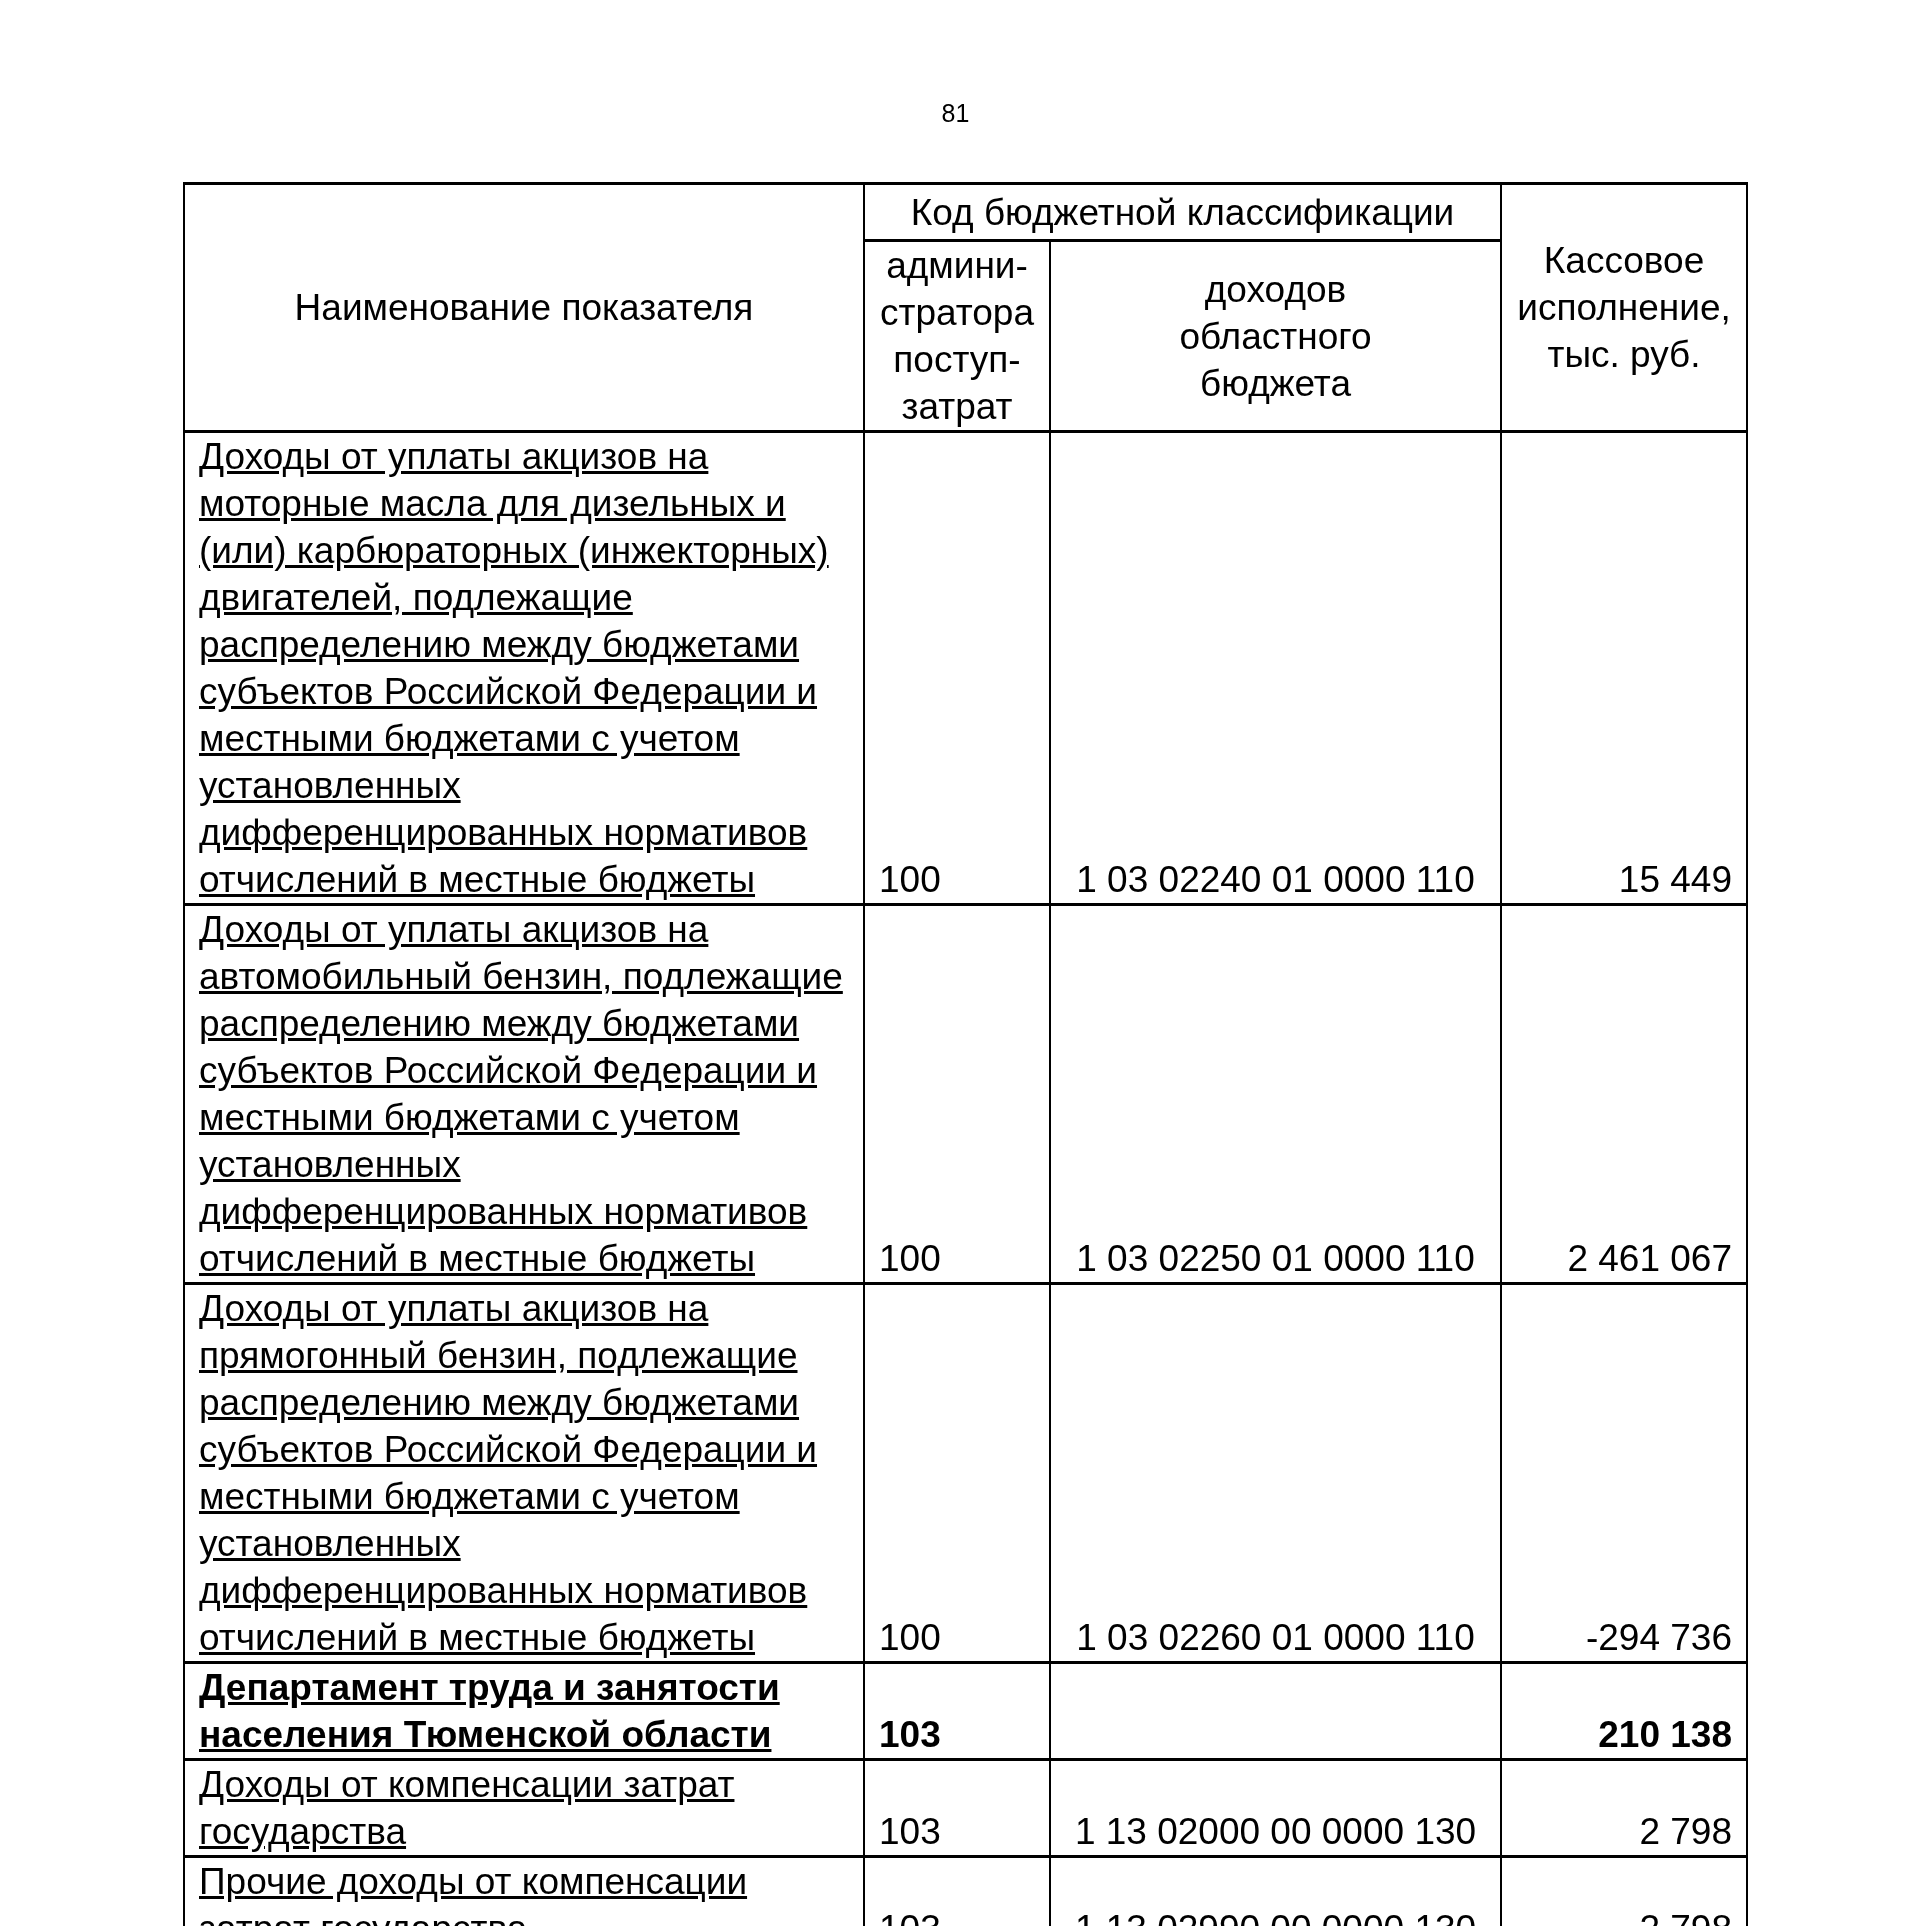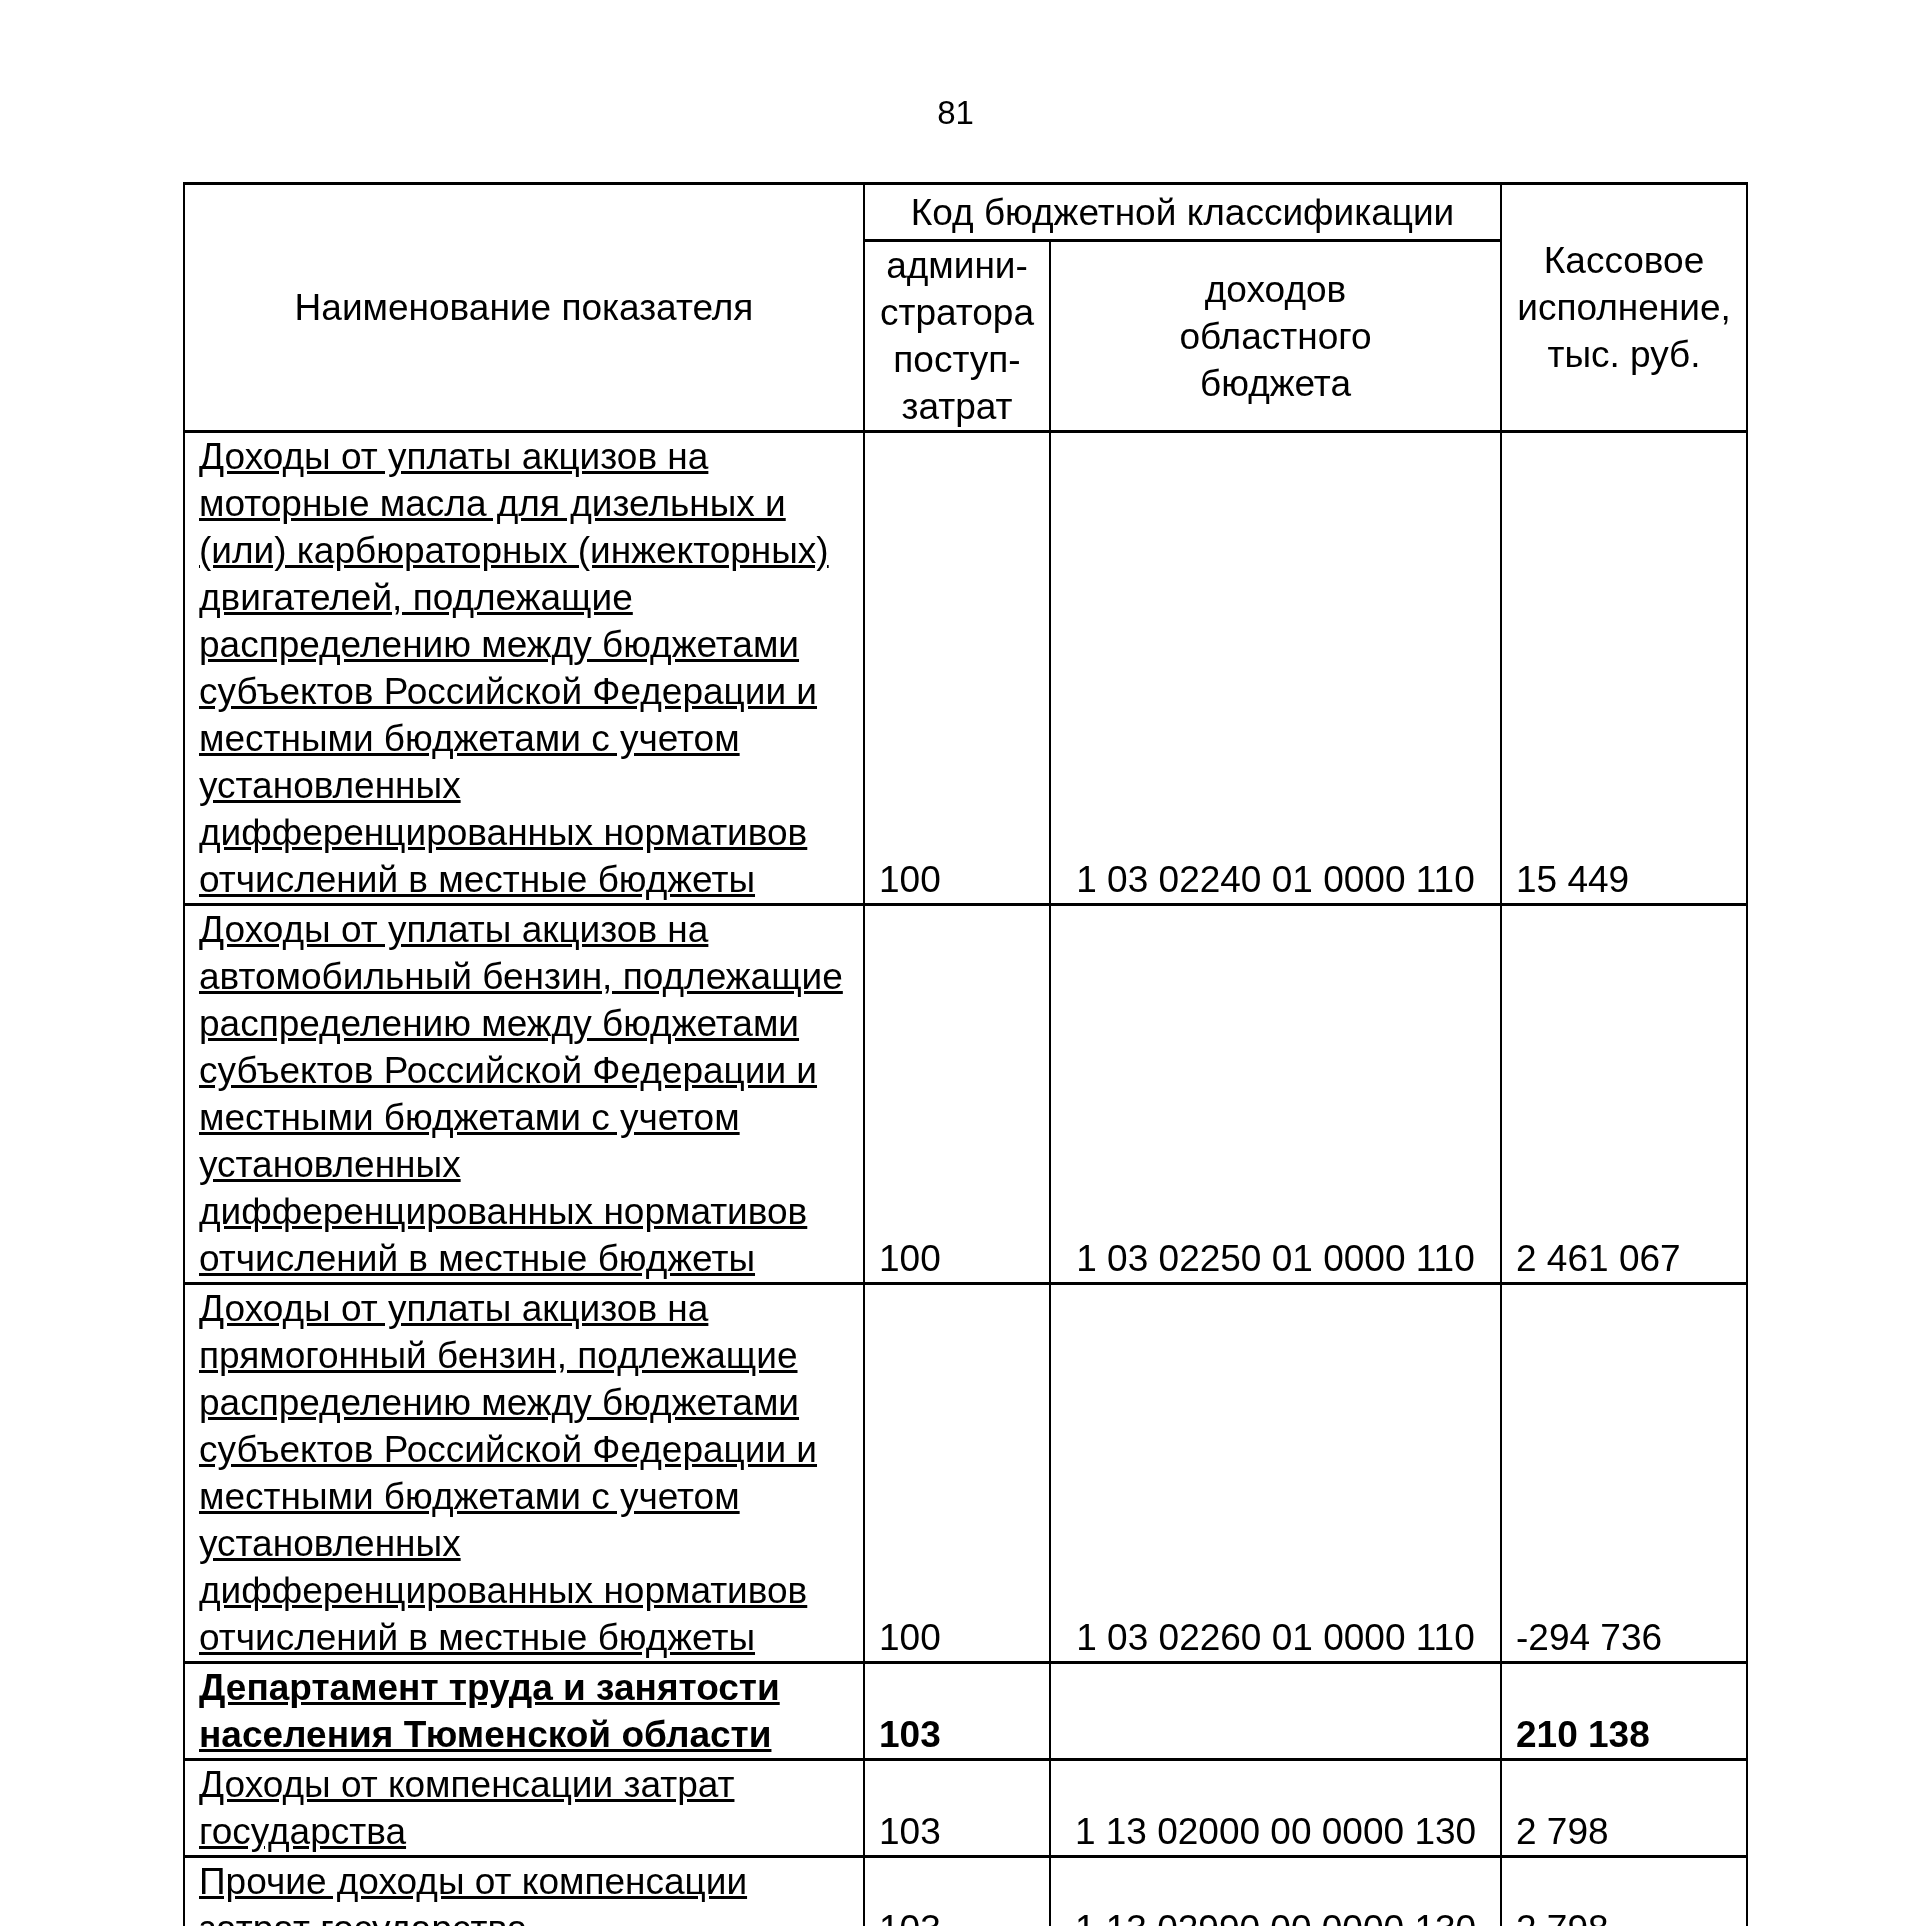--- a/index.html
+++ b/index.html
@@ -2,21 +2,21 @@
 <html style="font-size:6.2px"><head>
 <meta charset="utf-8">
 <style>
   html, body { margin: 0; padding: 0; background: #ffffff; }
   body {
     width: 1911px; height: 2703px; position: relative; overflow: hidden;
     font-family: "Liberation Sans", sans-serif; color: #000;
   }
   .page-number {
     position: absolute; top: 92px; left: 0; width: 1911px;
-    text-align: center; font-size: 33px; line-height: 42px;
+    text-align: center; font-size: 25px; line-height: 42px;
   }
   table.budget {
     position: absolute; left: 183px; top: 182px; width: 1562px;
     border-collapse: collapse; table-layout: fixed;
     font-size: 37px; line-height: 47px;
   }
   table.budget col.c-name { width: 680px; }
   table.budget col.c-admin { width: 186px; }
   table.budget col.c-code { width: 451px; }
   table.budget col.c-sum { width: 246px; }
@@ -24,21 +24,21 @@
     border-left: 2.3px solid #000; border-right: 2.3px solid #000;
     border-top: 3.9px solid #000; border-bottom: 3.9px solid #000;
     padding: 0 14px; vertical-align: bottom;
   }
   table.budget th { font-weight: normal; text-align: center; vertical-align: middle; }
   th.h-top { height: 54px; }
   th.h-sub { height: 181px; }
   td.name { text-align: left; word-wrap: break-word; text-decoration: underline; }
   td.admin { text-align: left; }
   td.code { text-align: center; white-space: nowrap; }
-  td.sum { white-space: nowrap; }
+  td.sum { text-align: right; white-space: nowrap; }
   tr.bold td { font-weight: bold; margin-top: 32px; }
 </style>
 </head>
 <body>
 
 <div class="page-number">81</div>
 
 <table class="budget">
   <colgroup>
     <col class="c-name">

